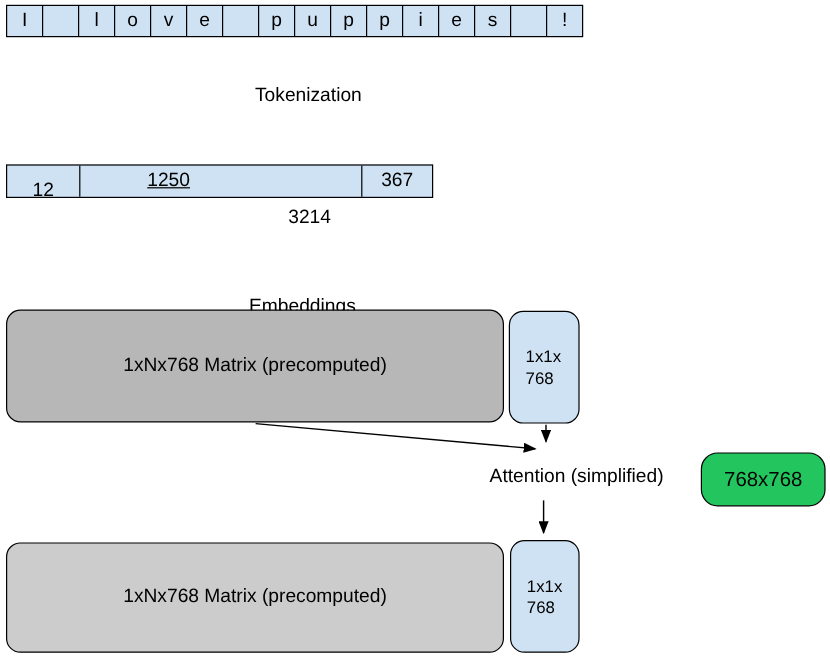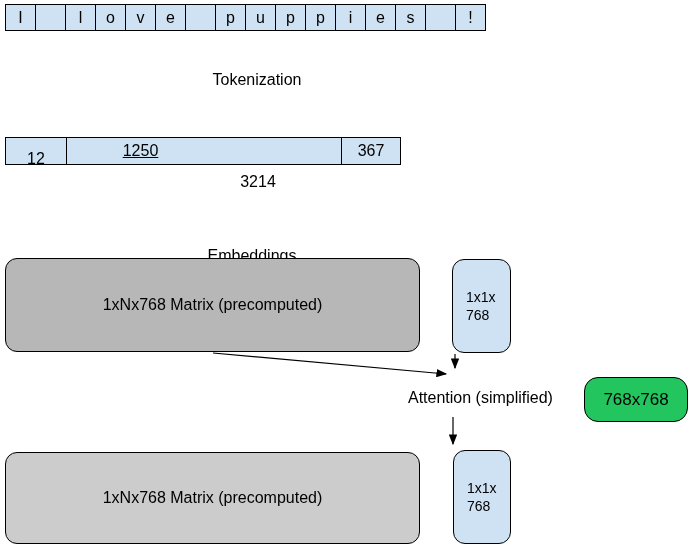--- a/index.html
+++ b/index.html
@@ -31,21 +31,21 @@
   }
   .id-cell:first-child{border-left:none;margin-top:16px;}
   
   .matrix-box{
     border:1px solid #000;border-radius:12px;display:flex;
     align-items:center;justify-content:center;font-size:16px;box-sizing:border-box;
   }
   .vector-box{
     background:#cfe2f3;border:1px solid #000;border-radius:12px;
     display:flex;flex-direction:column;justify-content:center;
-    padding-left:13px;font-size:14px;line-height:1.3;box-sizing:border-box;margin-left:28px;
+    padding-left:13px;font-size:14px;line-height:1.3;box-sizing:border-box;
   }
   .blue-chip{
     background:#22c55e;border:1px solid #000;border-radius:14px;
     display:flex;align-items:center;justify-content:center;font-size:17px;box-sizing:border-box;
   }
   .attn-label{font-size:16px;white-space:nowrap;}
   svg.overlay{position:absolute;left:0;top:0;pointer-events:none;}
 </style>
 </head>
 <body>
@@ -70,21 +70,21 @@
     <div class="letter-cell"></div>
     <div class="letter-cell">!</div>
   </div>
 
   <div class="abs section-label" style="left:0;top:71px;width:470px;">Tokenization</div>
 
   <div class="abs id-row">
     <div class="id-cell" style="flex:0 0 60px;">12</div>
     <div class="id-cell" style="flex:0 0 148px;text-decoration:underline;">1250</div>
     <div class="id-cell" style="flex:0 0 87px;margin-top:44px;">3214</div>
-    <div class="id-cell" style="flex:0 0 59px;margin-left:40px;">367</div>
+    <div class="id-cell" style="flex:0 0 59px;">367</div>
   </div>
 
   <div class="abs section-label" style="left:0;top:211px;width:460px;margin-top:36px;">Embeddings</div>
 
   <div class="abs matrix-box" style="left:5px;top:258px;width:415px;height:94px;background:#b7b7b7;">
     <span>1xNx768 Matrix (precomputed)</span>
   </div>
 
   <div class="abs vector-box" style="left:424px;top:259px;width:59px;height:94px;">
     <span>1x1x</span>

